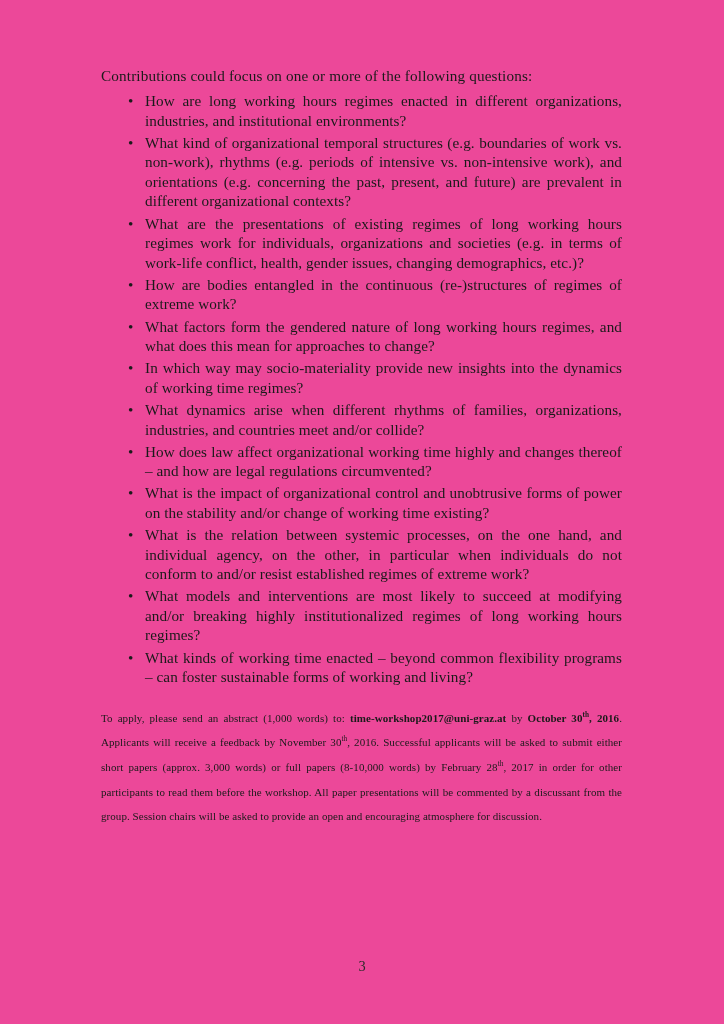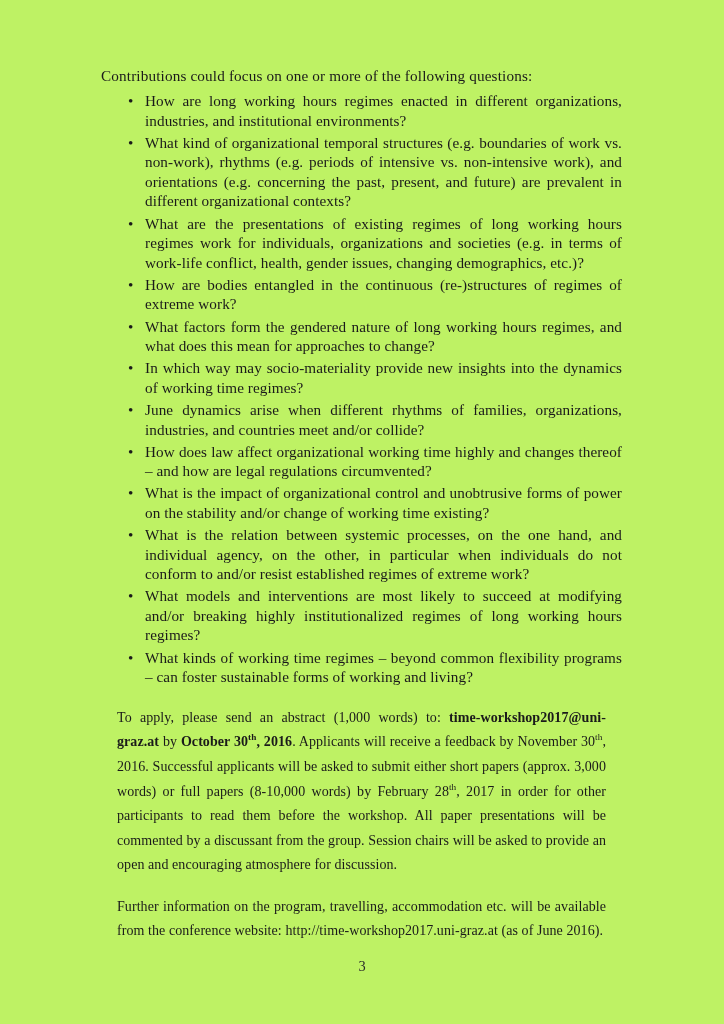--- a/index.html
+++ b/index.html
@@ -13,21 +13,21 @@
     height: 1024px;
     position: relative;
     overflow: hidden;
     font-family: "Liberation Serif", "DejaVu Serif", serif;
     color: #1a1a1a;
     -webkit-font-smoothing: antialiased;
   }
   .page {
     position: absolute;
     inset: 0;
-    background: #bef264;
+    background: #ec4899;
   }
   .content {
     position: absolute;
     left: 101px;
     top: 66px;
     width: 521px;
   }
   .intro-line {
     font-size: 15.2px;
     line-height: 20px;
@@ -55,25 +55,25 @@
     left: 27px;
     top: 0;
     font-size: 15.2px;
     line-height: 19.6px;
     color: #1a1a1a;
   }
   ul.question-list li .q-text {
     display: block;
   }
   .body-para {
-    font-size: 14px;
+    font-size: 11px;
     line-height: 24.6px;
     text-align: justify;
     text-justify: inter-word;
-    margin: 16px;
+    margin: 0;
     letter-spacing: 0.005em;
   }
   .para-block-apply {
     margin-top: 19px;
   }
   .para-block-further {
     margin-top: 17px;
   }
   b.strong {
     font-weight: bold;
@@ -121,44 +121,43 @@
       <li>
         <span class="bullet-marker">•</span>
         <span class="q-text">What factors form the gendered nature of long working hours regimes, and what does this mean for approaches to change?</span>
       </li>
       <li>
         <span class="bullet-marker">•</span>
         <span class="q-text">In which way may socio-materiality provide new insights into the dynamics of working time regimes?</span>
       </li>
       <li>
         <span class="bullet-marker">•</span>
-        <span class="q-text">June dynamics arise when different rhythms of families, organizations, industries, and countries meet and/or collide?</span>
+        <span class="q-text">What dynamics arise when different rhythms of families, organizations, industries, and countries meet and/or collide?</span>
       </li>
       <li>
         <span class="bullet-marker">•</span>
         <span class="q-text">How does law affect organizational working time highly and changes thereof – and how are legal regulations circumvented?</span>
       </li>
       <li>
         <span class="bullet-marker">•</span>
         <span class="q-text">What is the impact of organizational control and unobtrusive forms of power on the stability and/or change of working time existing?</span>
       </li>
       <li>
         <span class="bullet-marker">•</span>
         <span class="q-text">What is the relation between systemic processes, on the one hand, and individual agency, on the other, in particular when individuals do not conform to and/or resist established regimes of extreme work?</span>
       </li>
       <li>
         <span class="bullet-marker">•</span>
         <span class="q-text">What models and interventions are most likely to succeed at modifying and/or breaking highly institutionalized regimes of long working hours regimes?</span>
       </li>
       <li>
         <span class="bullet-marker">•</span>
-        <span class="q-text">What kinds of working time regimes – beyond common flexibility programs – can foster sustainable forms of working and living?</span>
+        <span class="q-text">What kinds of working time enacted – beyond common flexibility programs – can foster sustainable forms of working and living?</span>
       </li>
     </ul>
 
     <p class="body-para para-block-apply"><span>To apply, please send an abstract (1,000 words) to: </span><b class="strong">time-workshop2017@uni-graz.at</b><span> by </span><b class="strong"><span>October 30</span><sup class="ordinal">th</sup><span>, 2016</span></b><span>. Applicants will receive a feedback by November 30</span><sup class="ordinal">th</sup><span>, 2016. Successful applicants will be asked to submit either short papers (approx. 3,000 words) or full papers (8-10,000 words) by February 28</span><sup class="ordinal">th</sup><span>, 2017 in order for other participants to read them before the workshop. All paper presentations will be commented by a discussant from the group. Session chairs will be asked to provide an open and encouraging atmosphere for discussion.</span></p>
 
-    <p class="body-para para-block-further"><span>Further information on the program, travelling, accommodation etc. will be available from the conference website: </span><span>http://time-workshop2017.uni-graz.at</span><span> (as of June 2016).</span></p>
 
   </div>
 
   <div class="page-number">3</div>
 </div>
 
 </body></html>

